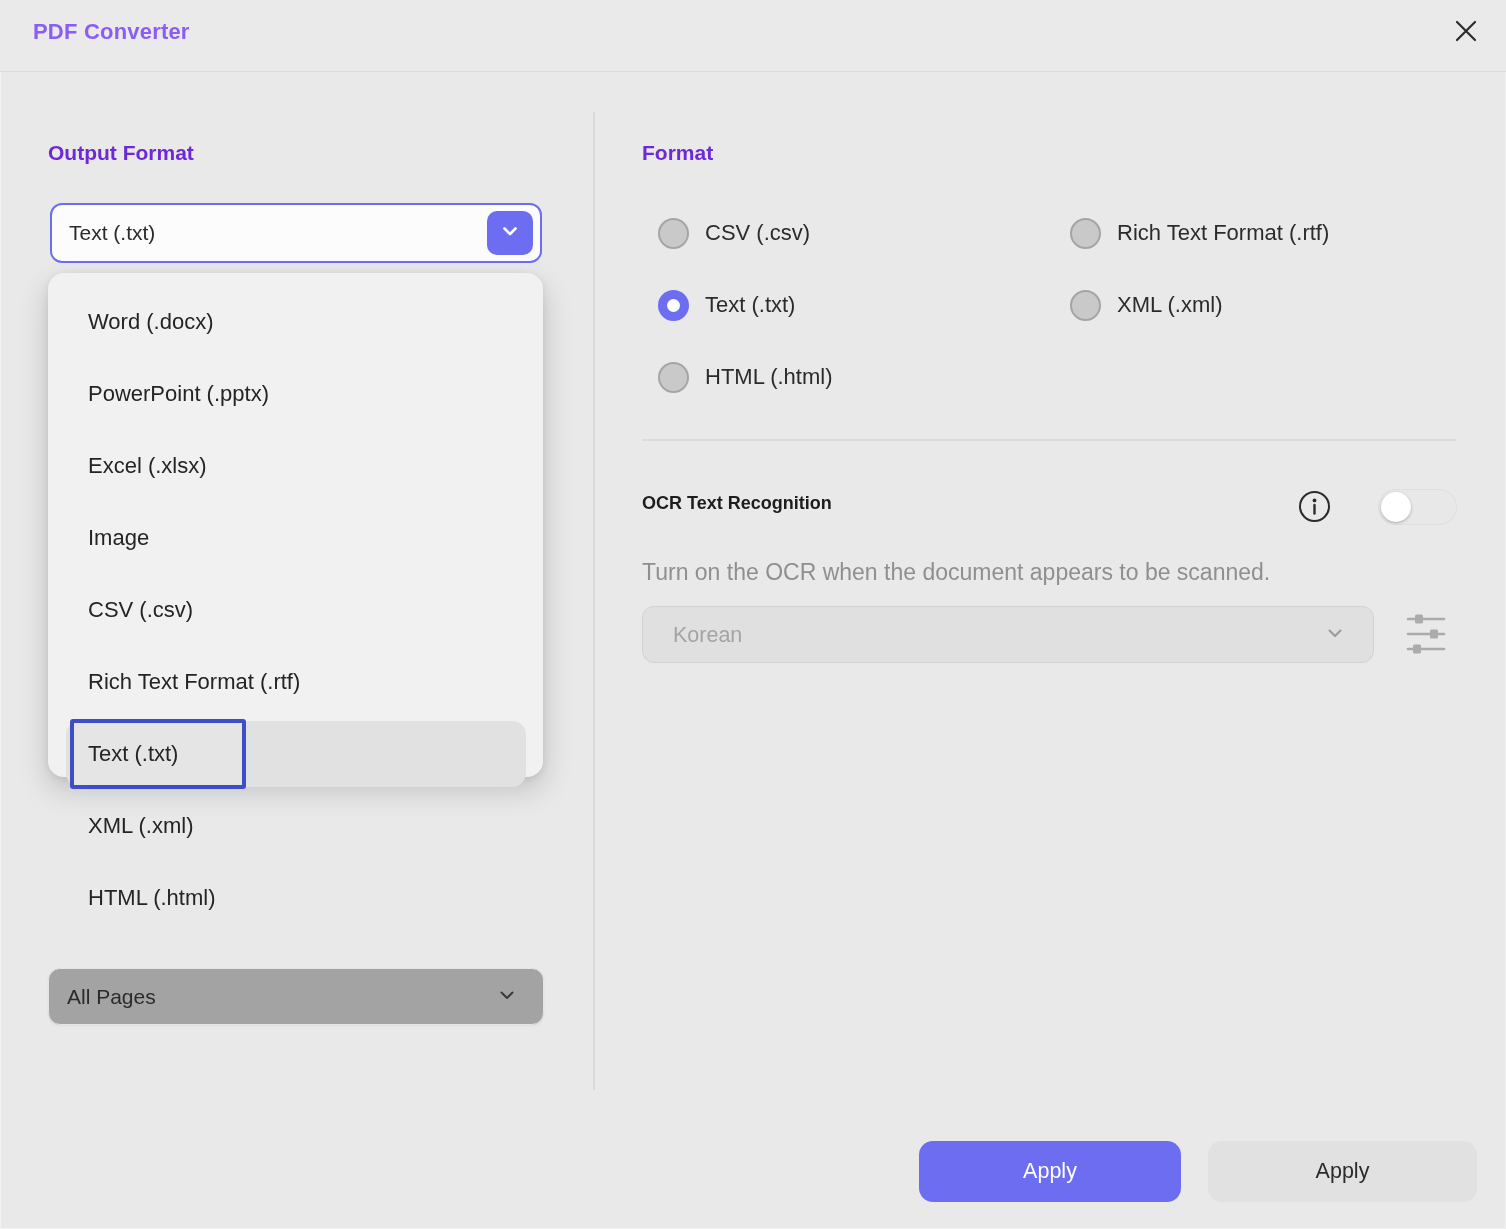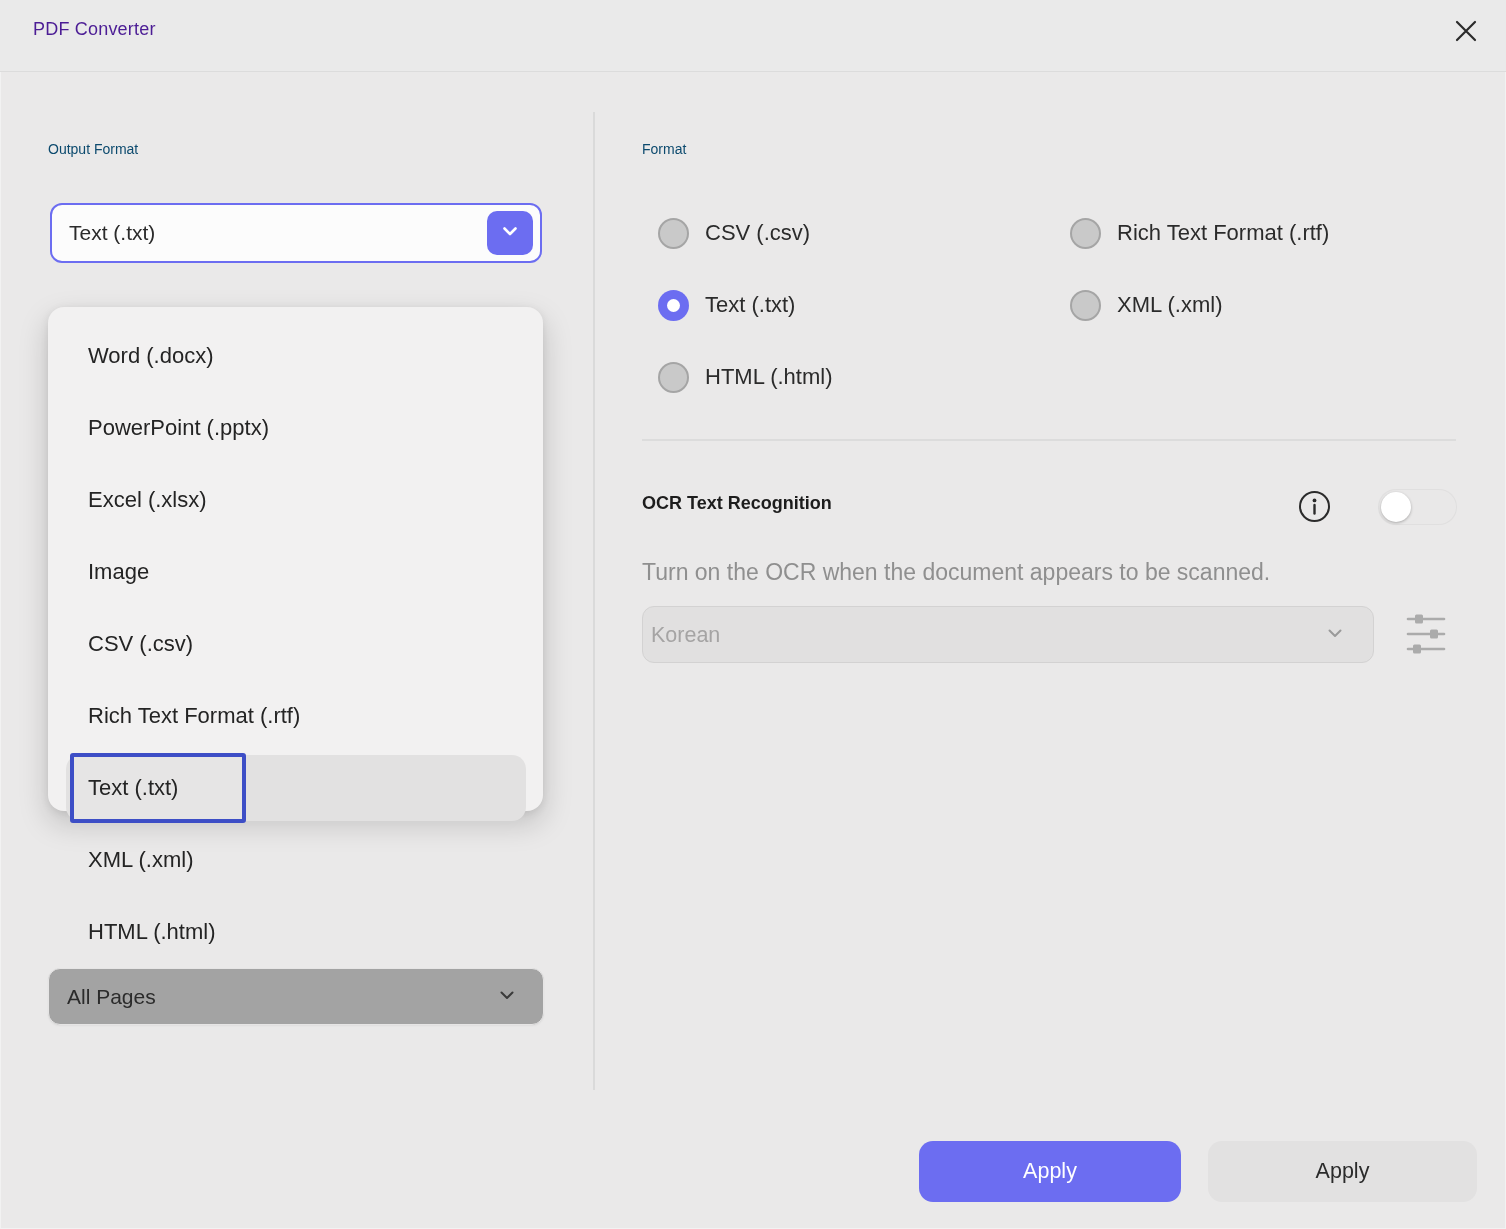--- a/index.html
+++ b/index.html
@@ -9,28 +9,28 @@
     background:#eae9e9; overflow:hidden;
     box-shadow:inset 0 0 0 1px #f2f2f2;
   }
   
   .titlebar {
     position:absolute; left:0; top:0; right:0; height:71px;
     background:#eaeaea; border-bottom:1px solid #dcdcdc;
   }
   .titlebar .title {
     position:absolute; left:33px; top:19px;
-    font-size:18px; font-weight:400; color:#4c1d95; letter-spacing:.2px;
+    font-size:22px; font-weight:700; color:#8b5cf6; letter-spacing:.2px;
   }
   .close-btn {
     position:absolute; right:22px; top:15px; width:36px; height:36px;
     display:flex; align-items:center; justify-content:center; cursor:pointer;
   }
   
-  .section-label { position:absolute; font-size:14px; font-weight:400; color:#0c4a6e; }
+  .section-label { position:absolute; font-size:21px; font-weight:700; color:#6d28d9; }
   .output-format-label { left:48px; top:141px; }
   .format-label { left:642px; top:141px; }
 
   .format-select {
     position:absolute; left:50px; top:203px; width:492px; height:60px;
     box-sizing:border-box; background:#fcfcfc;
     border:2px solid #6c6df1; border-radius:12px;
   }
   .format-select .value {
     position:absolute; left:17px; top:50%; transform:translateY(-50%);
@@ -40,21 +40,20 @@
     position:absolute; right:7px; top:6px; width:46px; height:44px;
     background:#6c6df1; border-radius:10px;
     display:flex; align-items:center; justify-content:center; cursor:pointer;
   }
 
   .dropdown-panel {
     position:absolute; left:48px; top:273px; width:495px; height:504px;
     box-sizing:border-box; padding:13px 0 7px 0;
     background:#f2f1f1; border-radius:16px;
     box-shadow:0 12px 30px rgba(0,0,0,.18), 0 2px 8px rgba(0,0,0,.08);
-    margin-top:34px;
   }
   .dd-item {
     position:relative; height:72px; display:flex; align-items:center;
     padding-left:40px; font-size:22px; color:#242424; cursor:pointer;
   }
   .dd-item.active::before {
     content:""; position:absolute; left:18px; right:17px; top:3px; height:66px;
     background:#e2e1e1; border-radius:14px;
   }
   .focus-box {
@@ -108,21 +107,21 @@
     position:absolute; left:3px; top:3px; width:30px; height:30px;
     background:#fff; border-radius:50%; box-shadow:0 1px 3px rgba(0,0,0,.28);
   }
   .ocr-desc { position:absolute; left:642px; top:559px; font-size:23px; color:#8f8f8f; }
   .lang-select {
     position:absolute; left:642px; top:606px; width:732px; height:57px;
     box-sizing:border-box; background:#e1e0e0;
     border:1px solid #d3d2d2; border-radius:12px;
   }
   .lang-select .value {
-    position:absolute; left:8px; top:50%; transform:translateY(-50%);
+    position:absolute; left:30px; top:50%; transform:translateY(-50%);
     font-size:21.5px; color:#a5a4a4;
   }
   .lang-select .chev { position:absolute; right:28px; top:50%; transform:translateY(-50%); }
   .sliders-icon { position:absolute; left:1404px; top:610px; width:44px; height:48px; cursor:pointer; }
 
   
   .btn {
     position:absolute; top:1141px; height:61px; border-radius:14px;
     display:flex; align-items:center; justify-content:center;
     font-size:21.5px; cursor:pointer;

